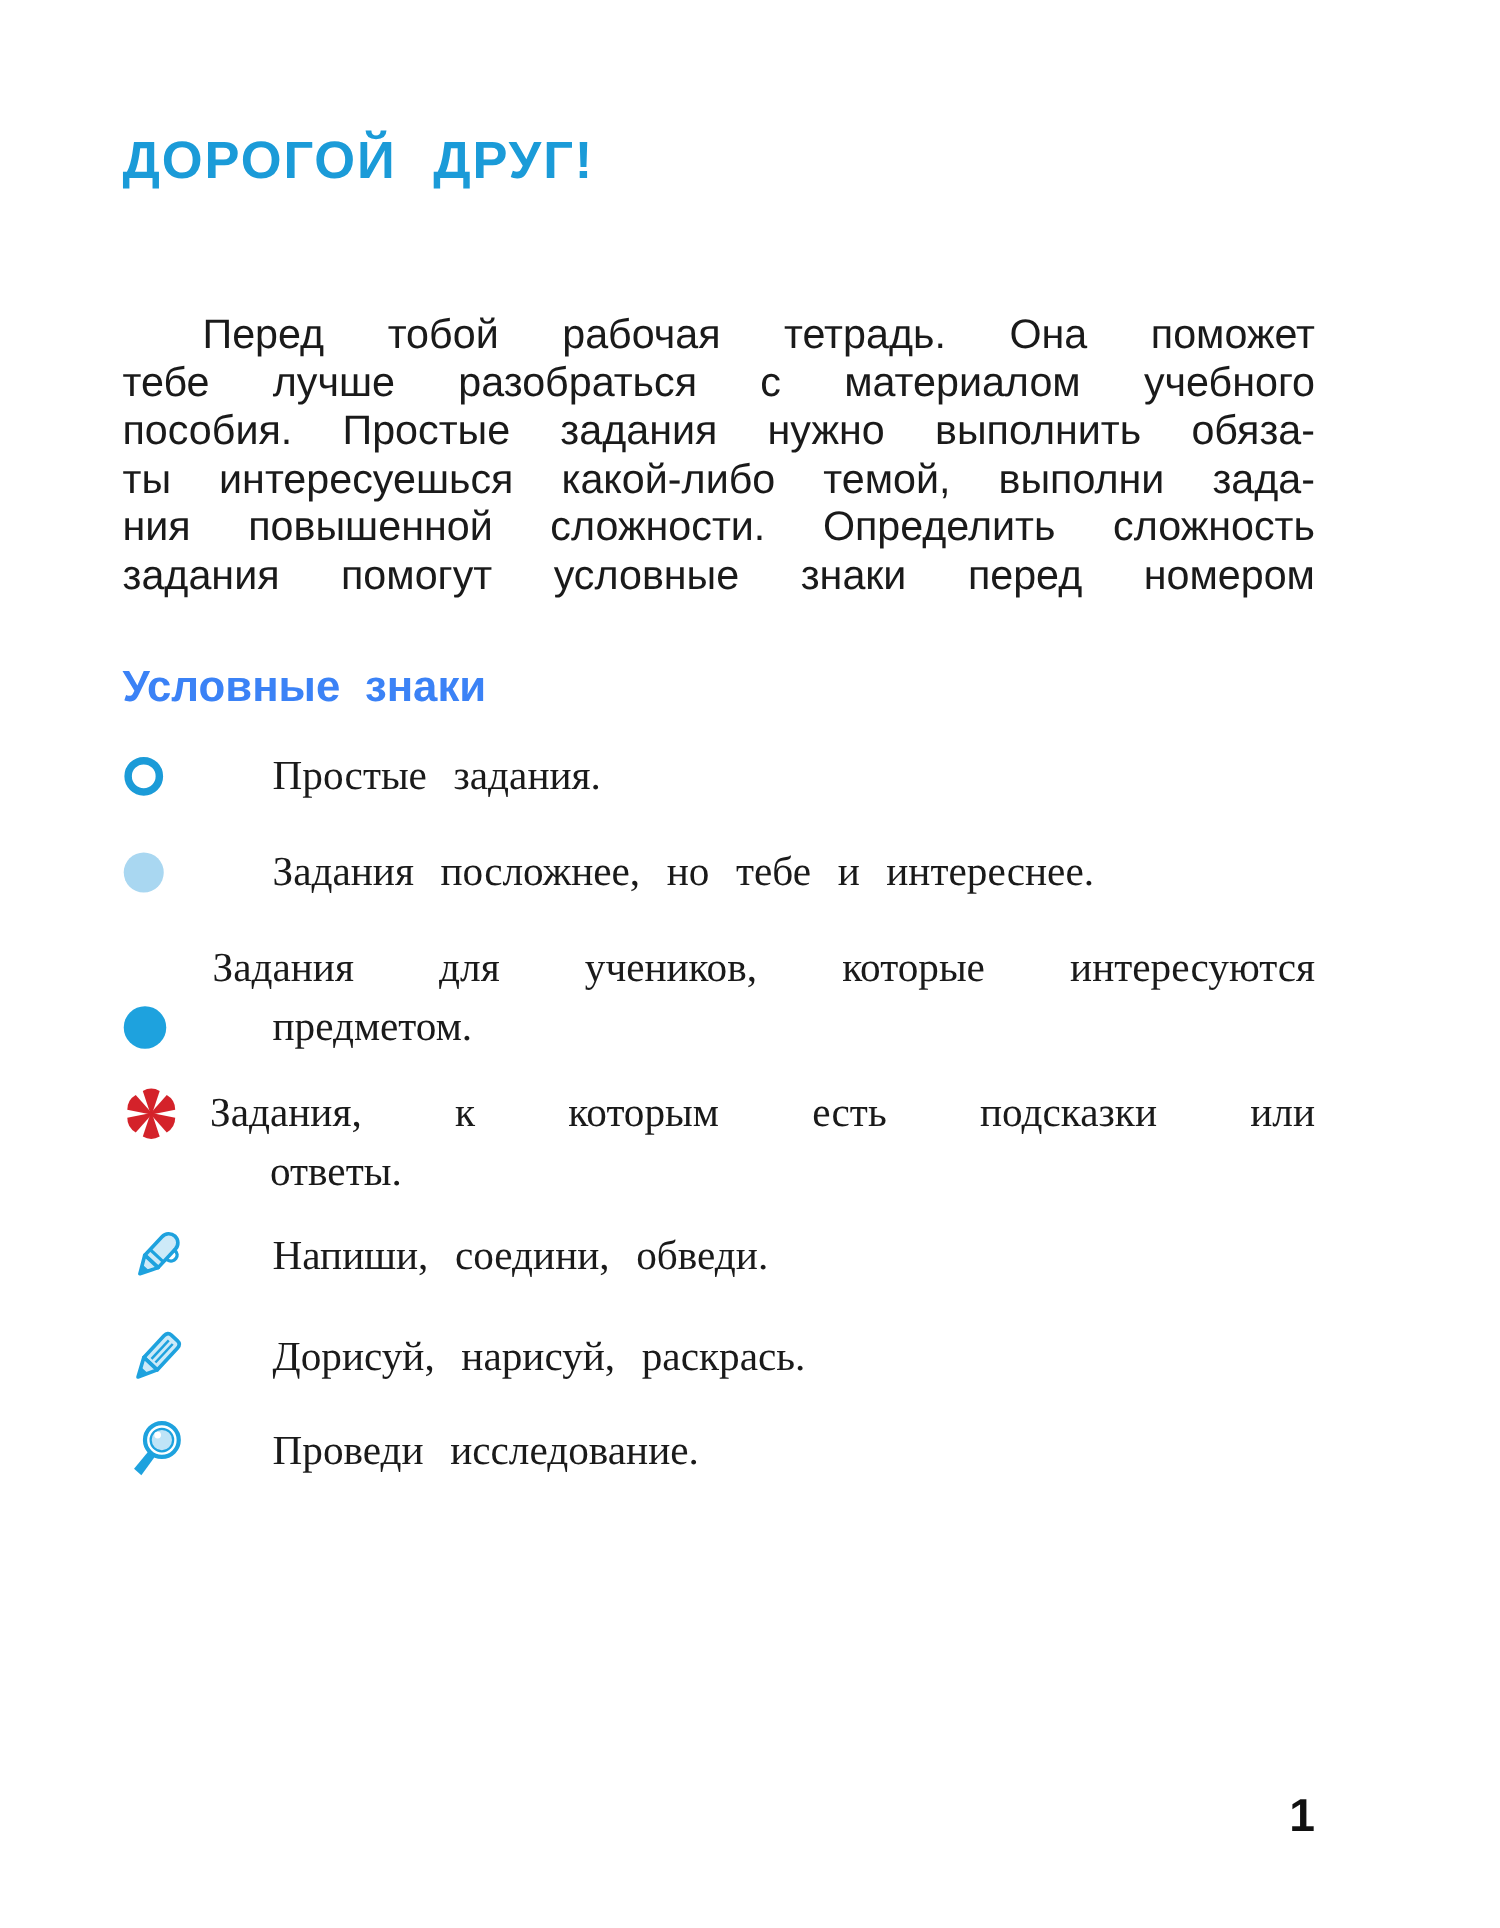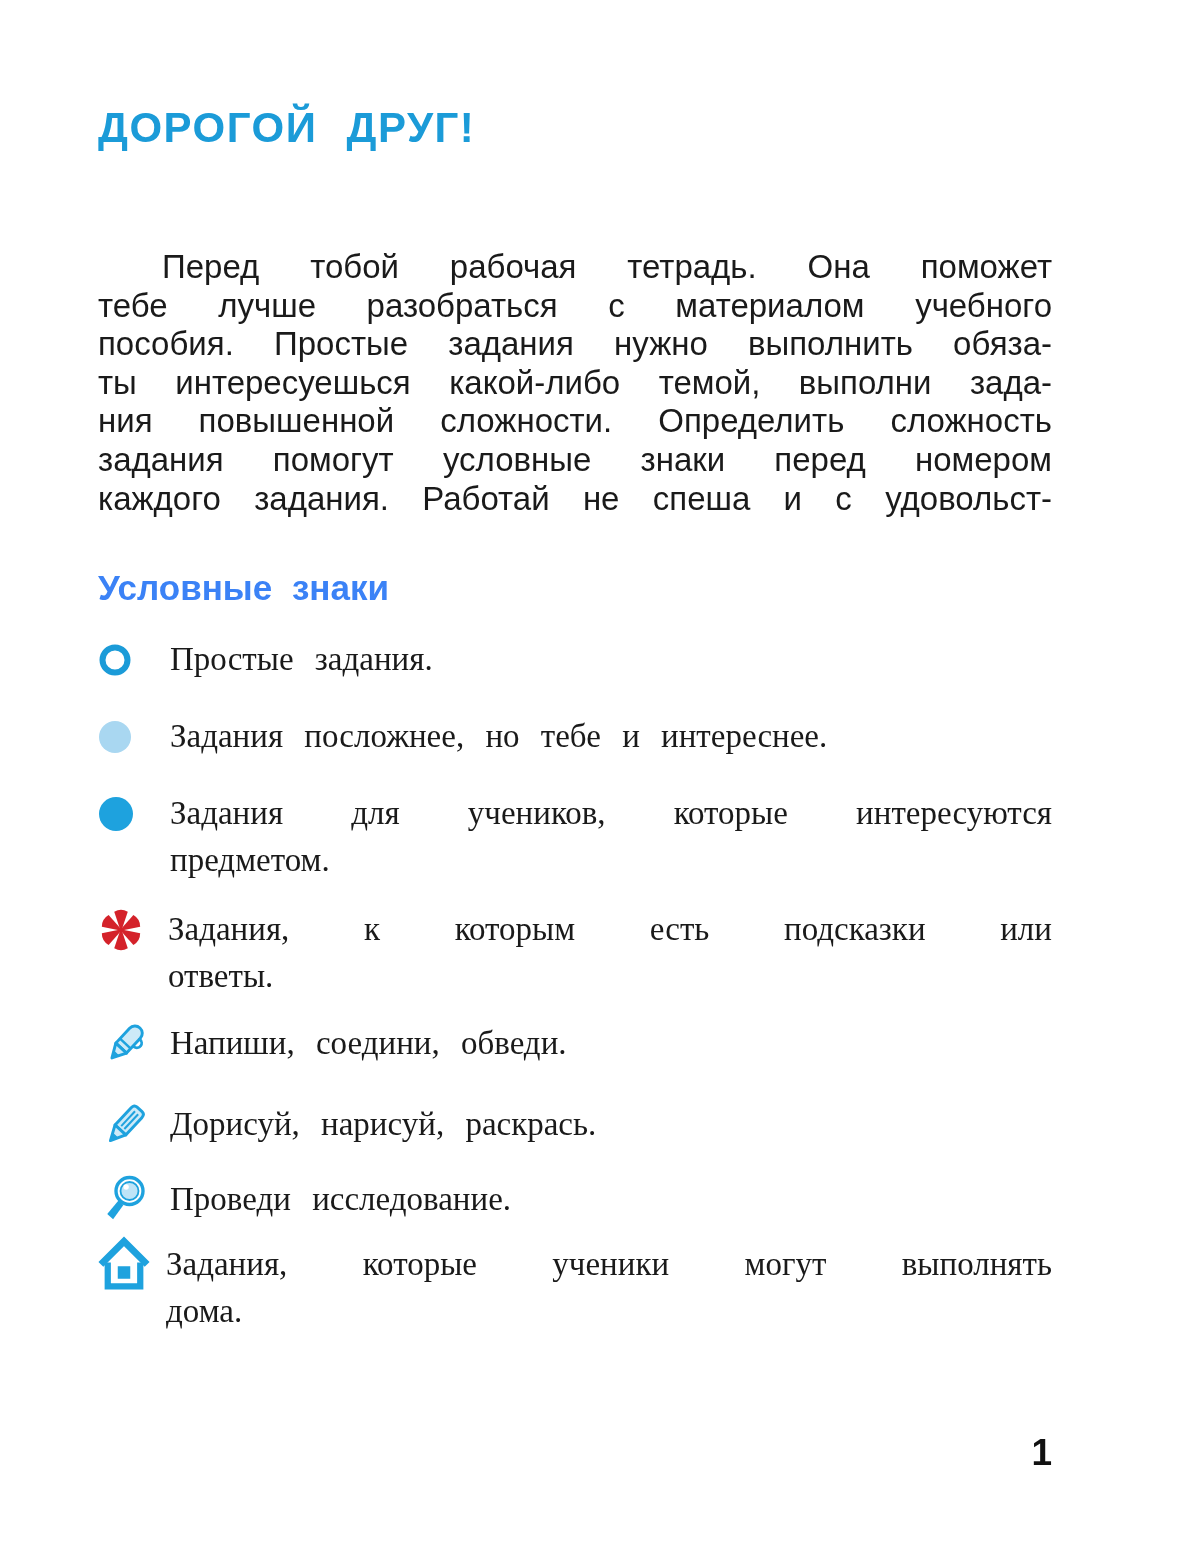--- a/index.html
+++ b/index.html
@@ -25,38 +25,38 @@
   .intro{
     margin-top:96px;
     font-size:33px;
     line-height:38.6px;
   }
   .jline{
     text-align:justify;
     text-align-last:justify;
   }
   .p-first{text-indent:64px;}
-  .softline{word-spacing:13px;}
+  .softline{word-spacing:13px;margin-left:48px;}
 
   .legend-heading{
     margin-top:50px;
     font-size:35px;
     font-weight:bold;
     word-spacing:10px;
     color:#3b82f6;
   }
 
   .legend{margin-top:4px;}
   .item{
     display:flex;
     align-items:flex-start;
   }
   .m1{margin-top:28px;}
   .m2{margin-top:30px;}
-  .m3{margin-top:30px;}
+  .m3{margin-top:30px;align-items:flex-end;}
   .m4{margin-top:22px;}
   .m5{margin-top:20px;}
   .m6{margin-top:34px;}
   .m7{margin-top:28px;}
   .m8{margin-top:18px;}
   .icon-cell{
     flex:0 0 72px;
     height:47px;
     display:flex;
     align-items:center;
@@ -88,21 +88,20 @@
 
     <div class="title">ДОРОГОЙ ДРУГ!</div>
 
     <div class="intro">
       <div class="jline p-first">Перед тобой рабочая тетрадь. Она поможет</div>
       <div class="jline">тебе лучше разобраться с материалом учебного</div>
       <div class="jline">пособия. Простые задания нужно выполнить обяза-</div>
       <div class="jline">ты интересуешься какой-либо темой, выполни зада-</div>
       <div class="jline">ния повышенной сложности. Определить сложность</div>
       <div class="jline">задания помогут условные знаки перед номером</div>
-      <div class="jline">каждого задания. Работай не спеша и с удовольст-</div>
     </div>
 
     <div class="legend-heading">Условные знаки</div>
 
     <div class="legend">
 
       <div class="item m1">
         <div class="icon-cell">
           <svg width="36" height="36" viewBox="0 0 36 36" aria-hidden="true">
             <circle cx="17" cy="18" r="12.5" fill="none" stroke="#1b9bd8" stroke-width="6"></circle>
@@ -196,31 +195,18 @@
             <circle cx="28" cy="16" r="8" fill="#bfe4f7" stroke="#1ea2de" stroke-width="1.6"></circle>
             <circle cx="25" cy="12.5" r="2.4" fill="#ffffff"></circle>
             <polygon points="18.2,24.4 22.6,28.4 13.4,41.0 8.2,36.4" fill="#1ea2de"></polygon>
           </svg>
         </div>
         <div class="text-cell">
           <div class="softline">Проведи исследование.</div>
         </div>
       </div>
 
-      <div class="item m8">
-        <div class="icon-cell house-box">
-          <svg width="60" height="60" viewBox="0 0 48 48" aria-hidden="true">
-            <path d="M11 22 L11 41 L37 41 L37 22" fill="#ffffff" stroke="#1ea2de" stroke-width="5" stroke-linejoin="miter"></path>
-            <path d="M5.5 23.5 L24 5 L42.5 23.5" fill="none" stroke="#1ea2de" stroke-width="5.5" stroke-linejoin="miter"></path>
-            <rect x="19" y="25" width="10" height="10" fill="#1ea2de"></rect>
-          </svg>
-        </div>
-        <div class="text-cell">
-          <div class="jline">Задания, которые ученики могут выполнять</div>
-          <div class="softline">дома.</div>
-        </div>
-      </div>
 
     </div>
   </div>
 
   <div class="page-number">1</div>
 </div>
 
 </body></html>

